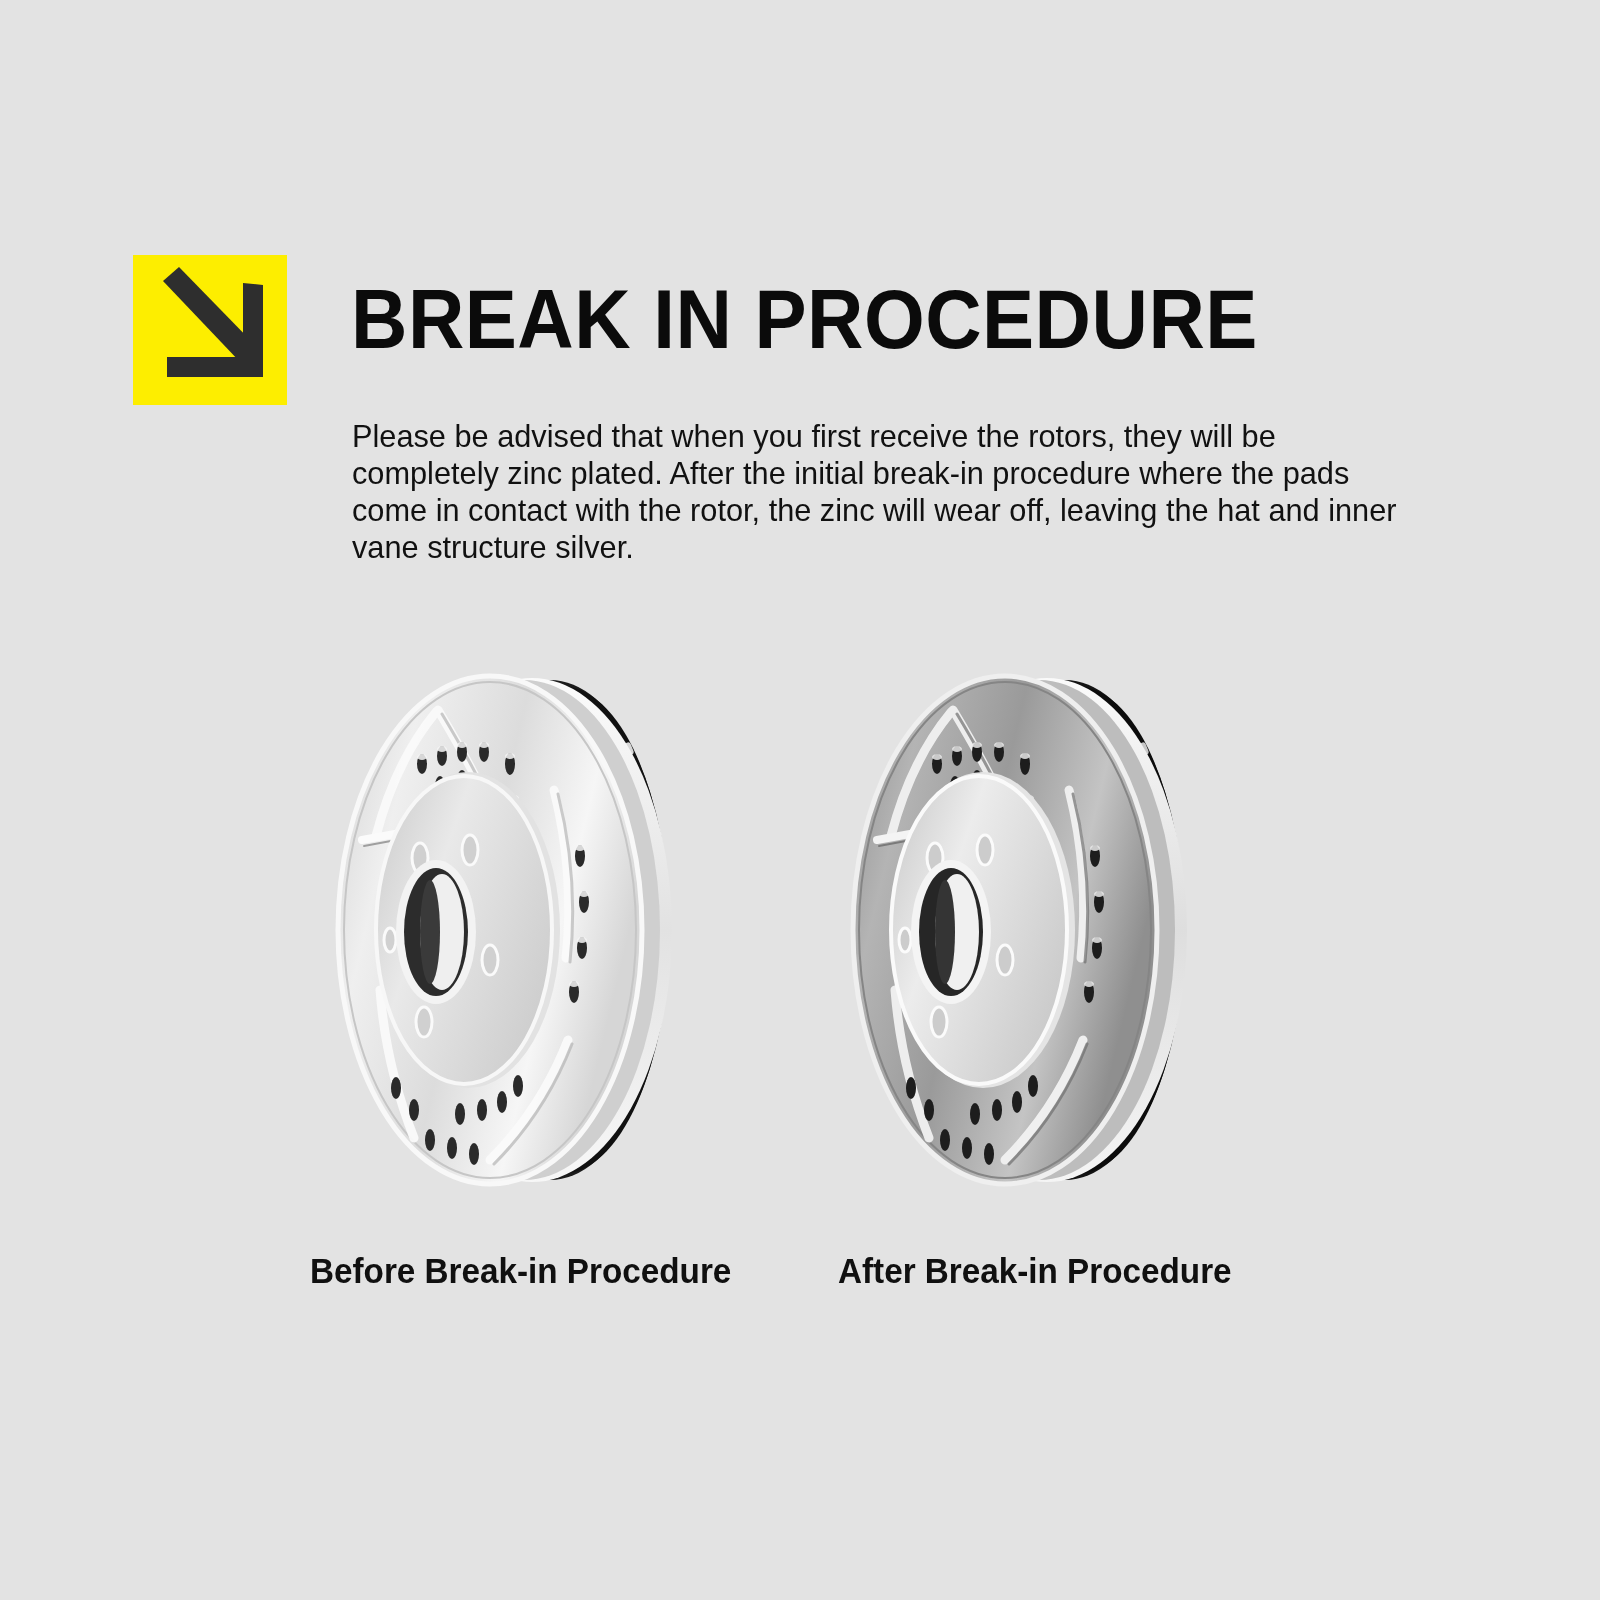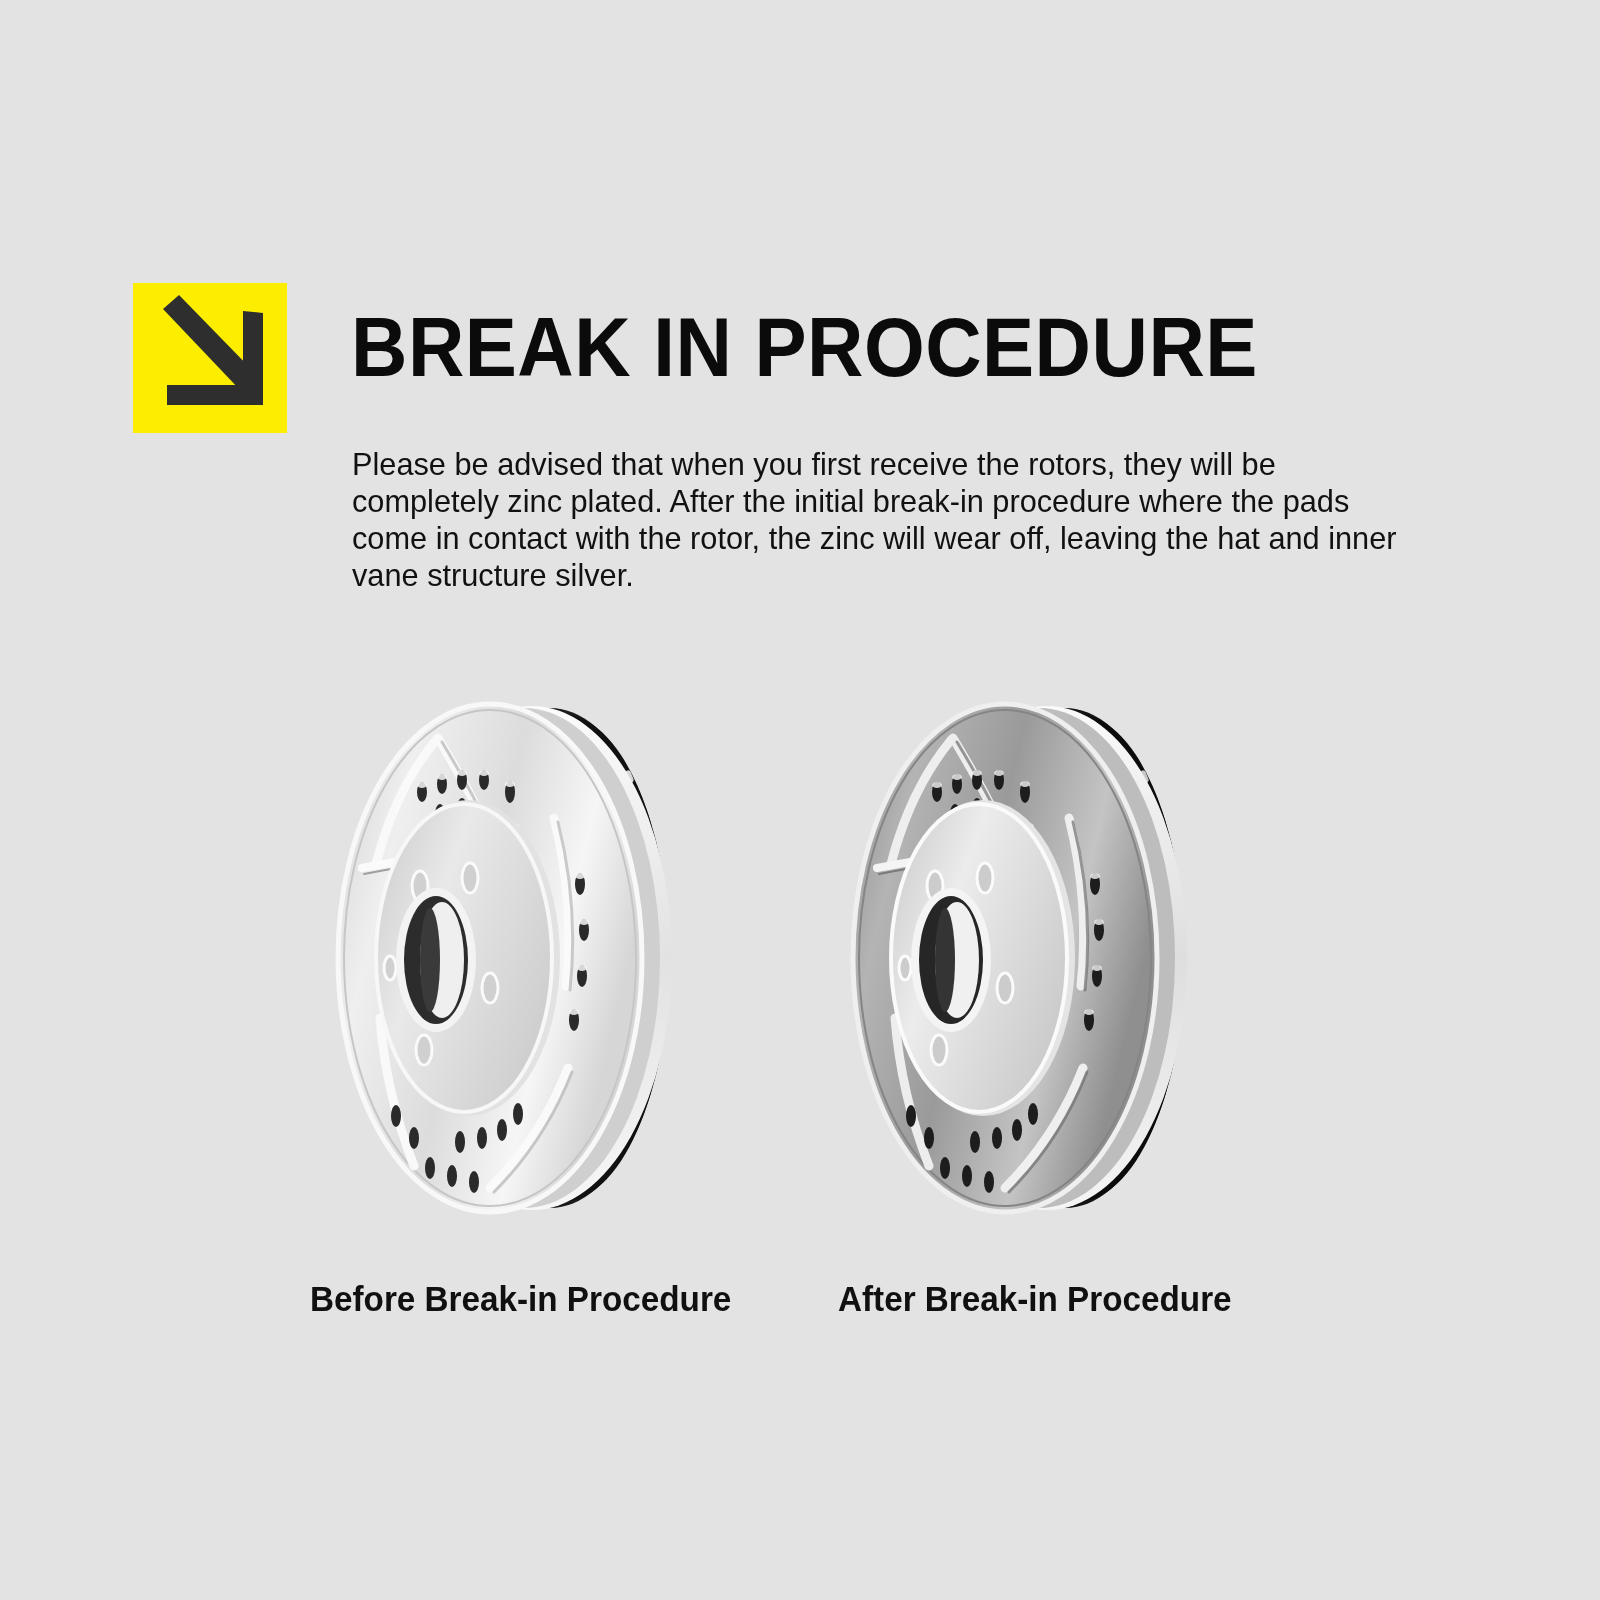--- a/index.html
+++ b/index.html
@@ -3,21 +3,21 @@
 <meta charset="utf-8">
 <style>
   html,body{margin:0;padding:0;}
   body{
     width:1600px;height:1600px;
     background:#e3e3e3;
     font-family:"Liberation Sans", sans-serif;
     overflow:hidden;
     position:relative;
   }
-  .page{position:absolute;inset:0;margin-top:28px;}
+  .page{position:absolute;inset:0;}
 
   
   .header{
     position:absolute;left:133px;top:255px;width:1340px;
   }
   .badge{
     position:absolute;left:0;top:0;
     width:154px;height:150px;
     background:#fdee00;
   }

